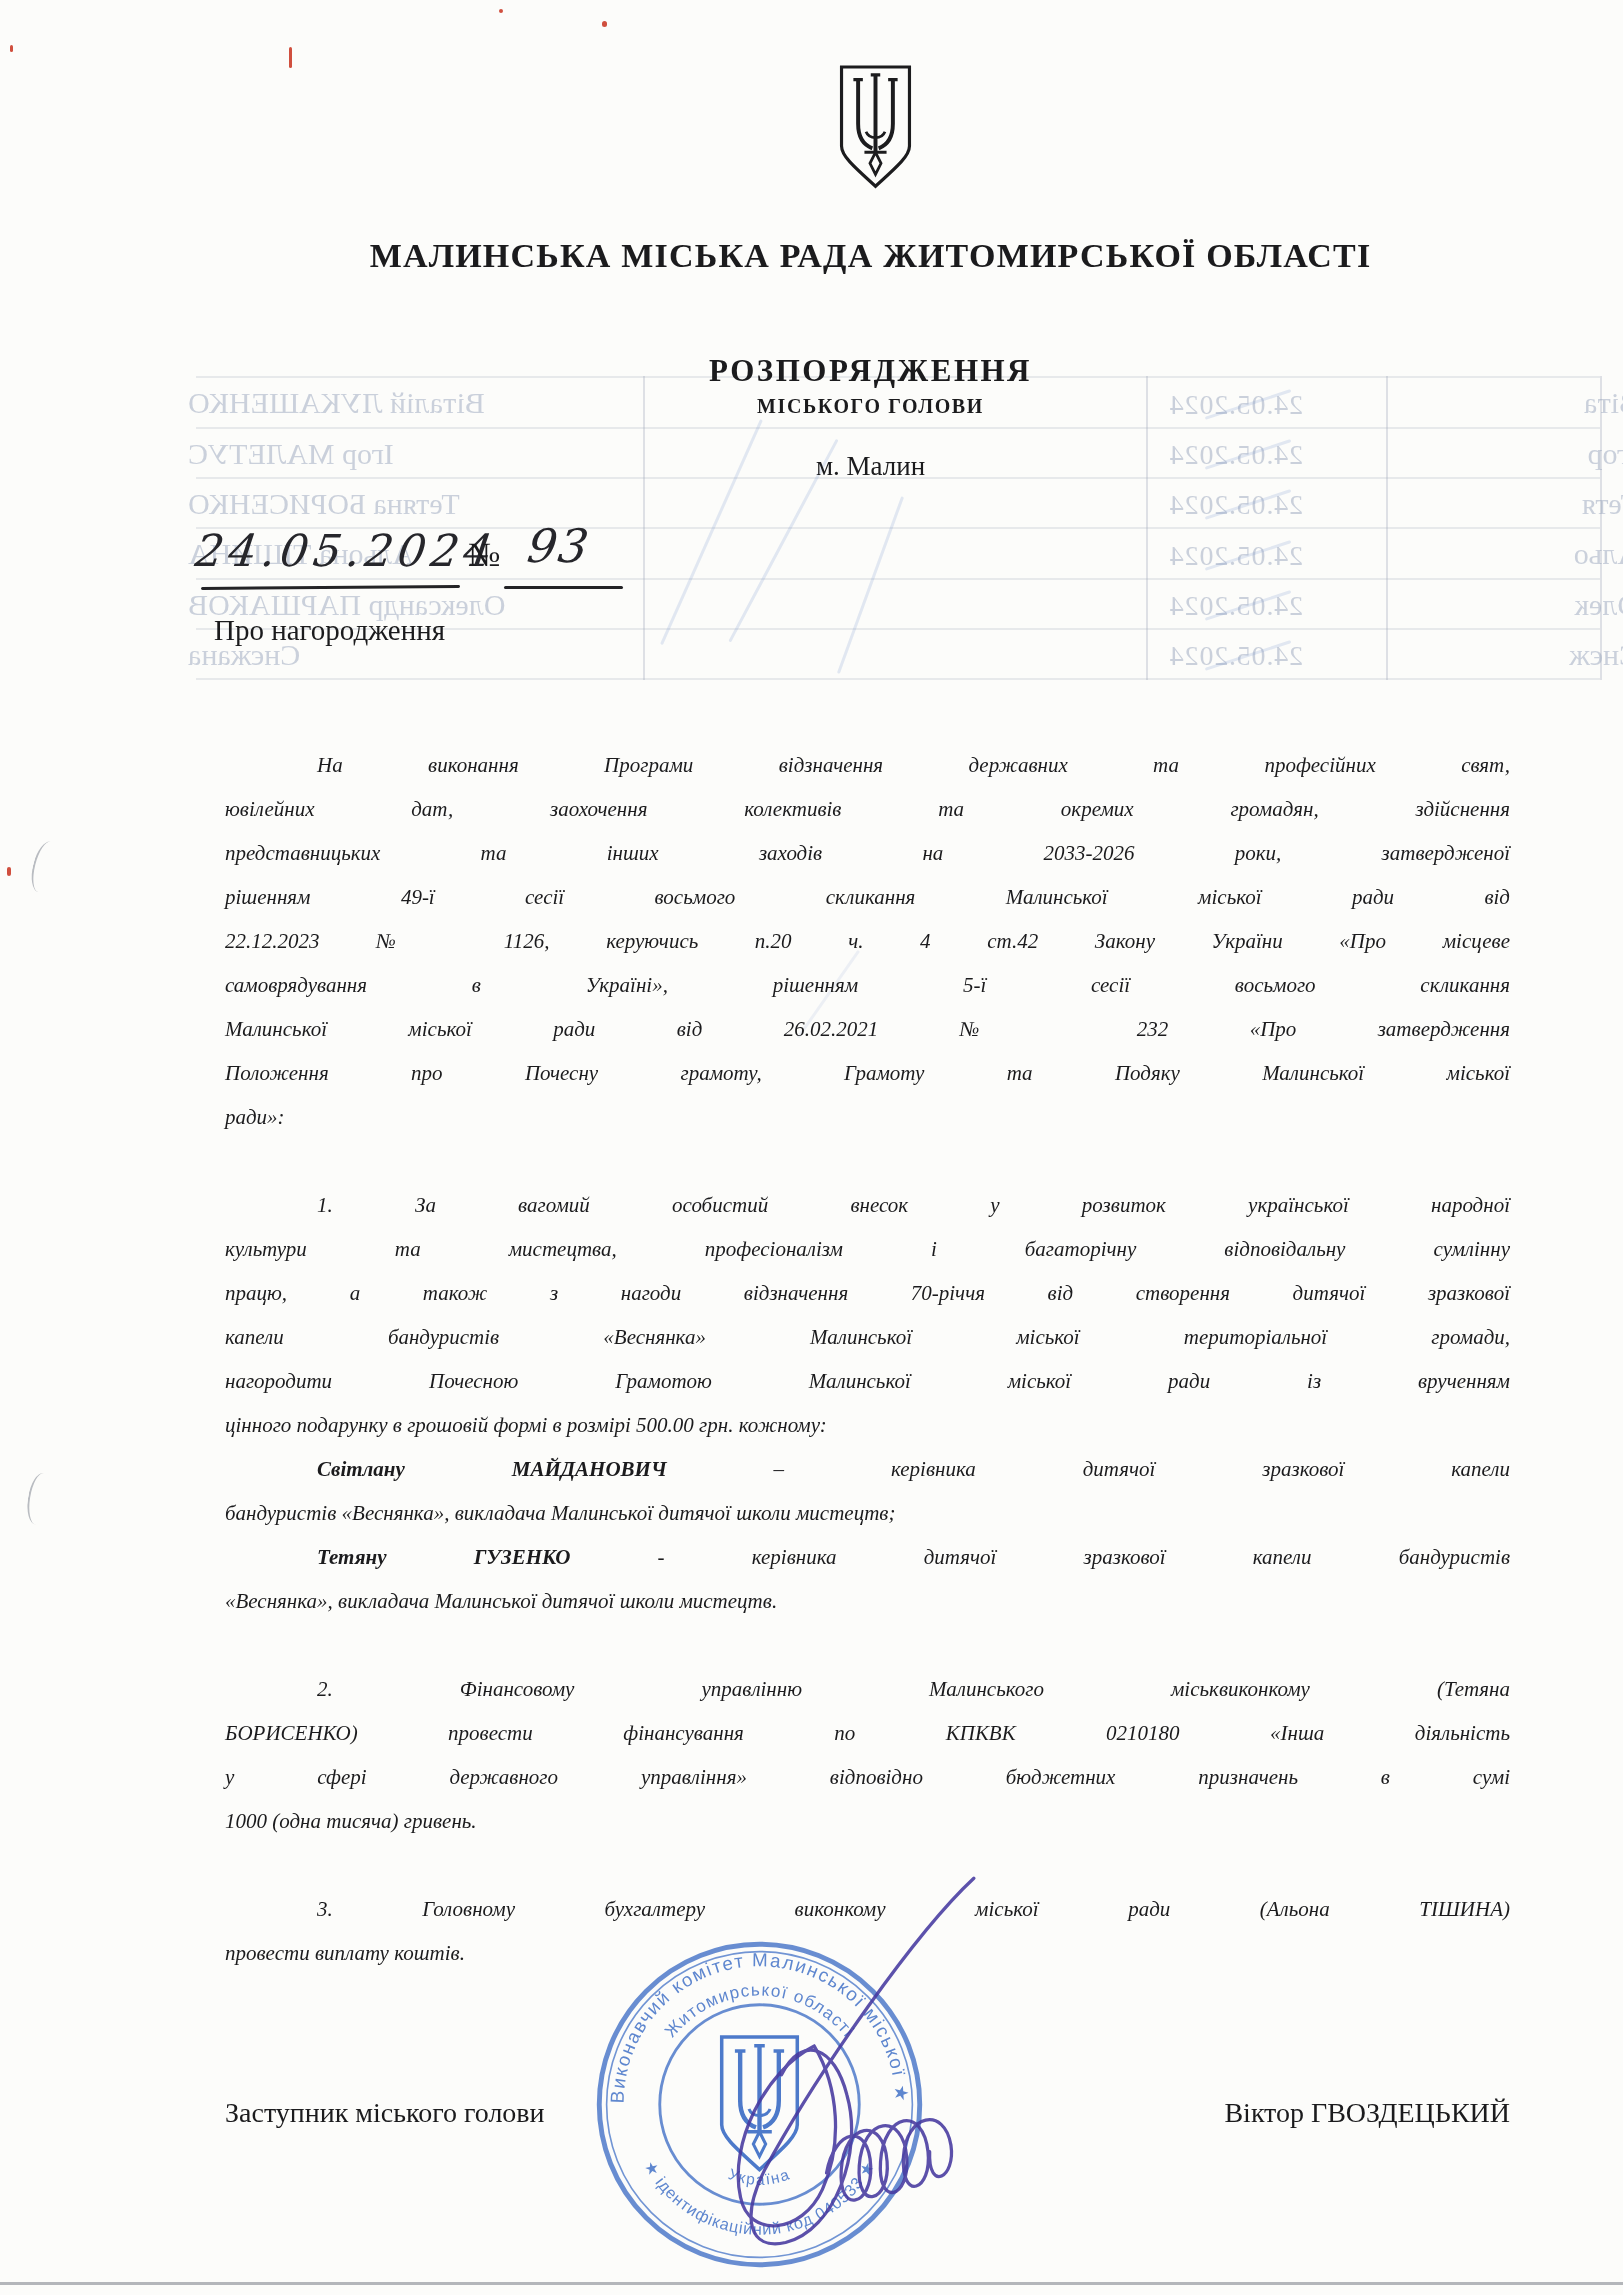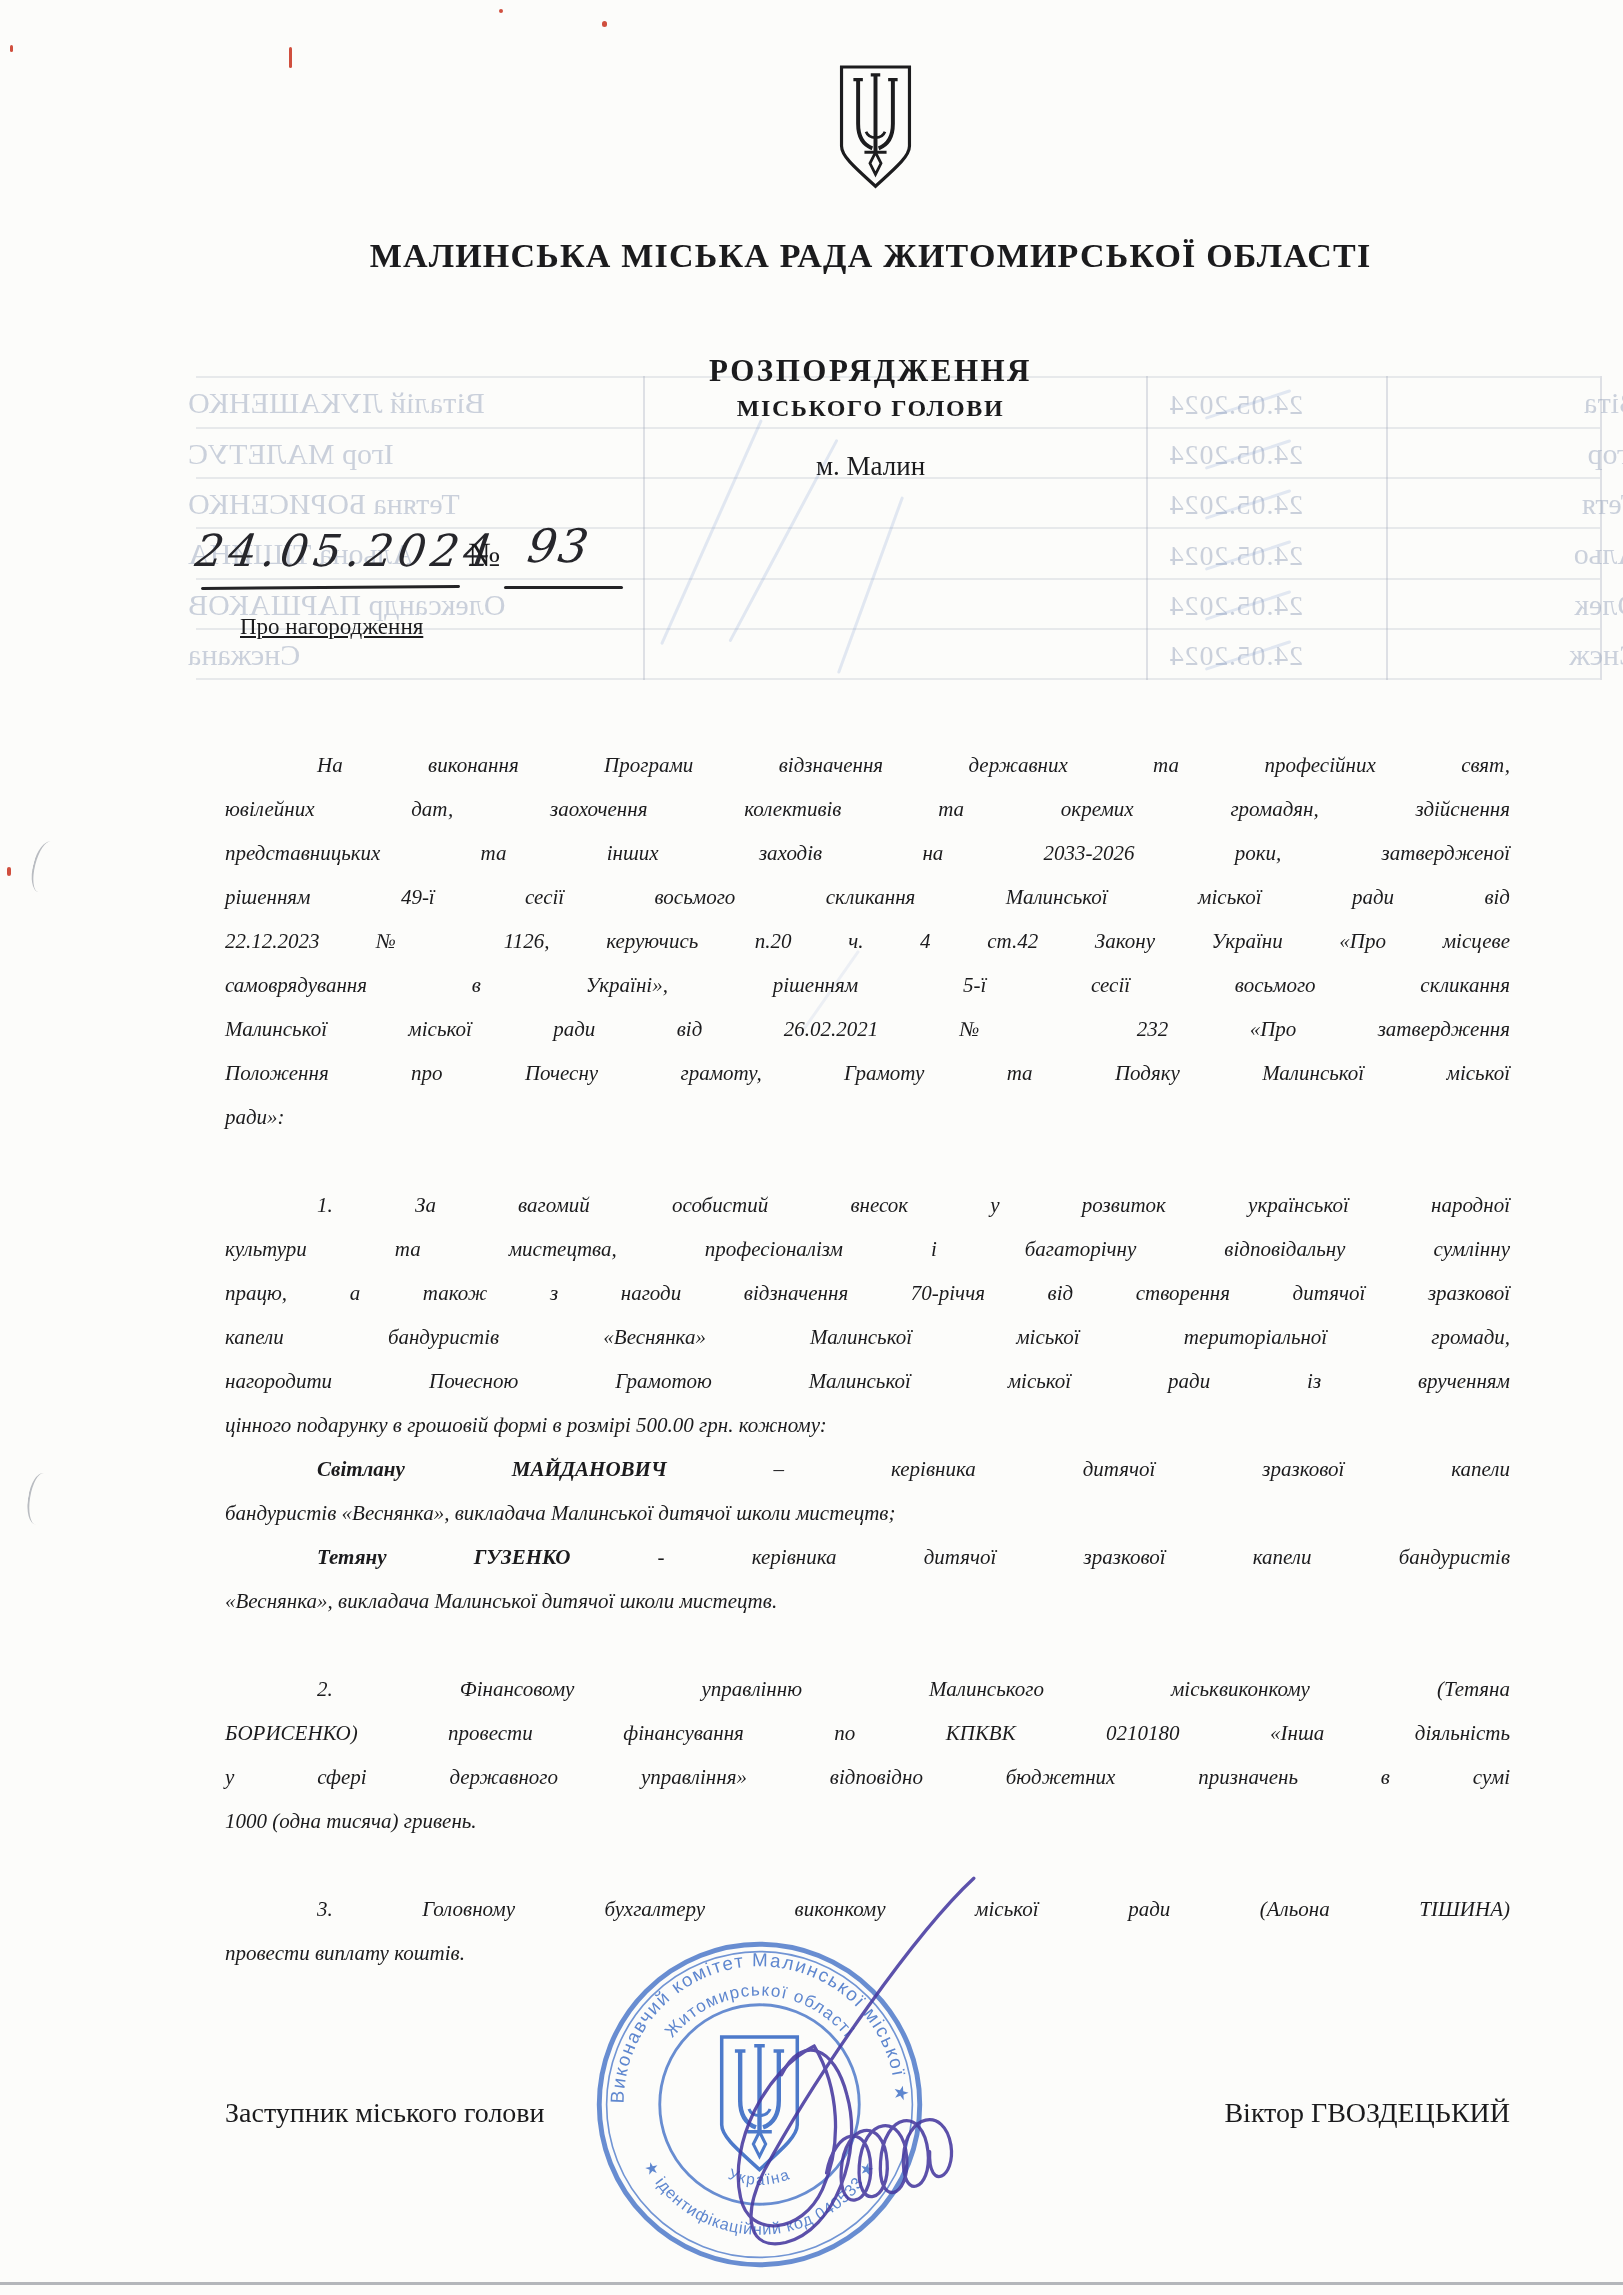--- a/index.html
+++ b/index.html
@@ -12,30 +12,30 @@
         font-family:"Liberation Serif",serif;white-space:nowrap;}
   .gname{font-size:30px;}
   .gdate{font-size:28px;letter-spacing:0.8px;}
   .gfrag{font-size:30px;}
   .gstroke{position:absolute;background:rgba(120,148,205,.20);border-radius:1.6px;}
   
   .hdr-center{position:absolute;left:228px;width:1285px;text-align:center;z-index:10;}
   .emblem{position:absolute;left:836px;top:51px;z-index:10;color:#1c1c1e;}
   .org{top:237px;font-weight:bold;font-size:34px;letter-spacing:1.2px;}
   .doctype{top:353px;font-weight:bold;font-size:31px;letter-spacing:2.5px;}
-  .subtype{top:395px;font-weight:bold;font-size:24px;letter-spacing:1.6px;}
+  .subtype{top:395px;font-weight:bold;font-size:20px;letter-spacing:1.6px;}
   .place{top:451px;font-size:27px;}
   
   .hand{position:absolute;z-index:10;font-family:"DejaVu Serif",serif;font-style:italic;
         color:#26262b;transform:skewX(-8deg);}
   .hdate{left:196px;top:525px;font-size:44px;letter-spacing:4.9px;}
   .hnum{left:528px;top:519px;font-size:46px;letter-spacing:1.6px;}
   .nosign{position:absolute;left:468px;top:536px;font-size:34px;z-index:10;color:#1b1b1d;}
   .uline{position:absolute;height:3.3px;background:#232326;z-index:10;border-radius:1.6px;}
-  .subject{position:absolute;left:240px;top:614px;font-size:23px;z-index:10;text-decoration:underline;}
+  .subject{position:absolute;left:214px;top:614px;font-size:29px;z-index:10;}
   
   .body-host{position:absolute;left:225px;top:743px;width:1285px;z-index:10;}
   .bl{font-size:21px;line-height:44px;text-align:justify;text-align-last:justify;font-style:italic;}
   .bl.last{text-align-last:left;}
   .bl.ind{text-indent:92px;}
   .bl.p-start{margin-top:44px;}
   .bl b{font-weight:bold;}
   
   .footer{position:absolute;left:225px;top:2097px;width:1285px;display:flex;
           justify-content:space-between;font-size:28px;z-index:10;}

